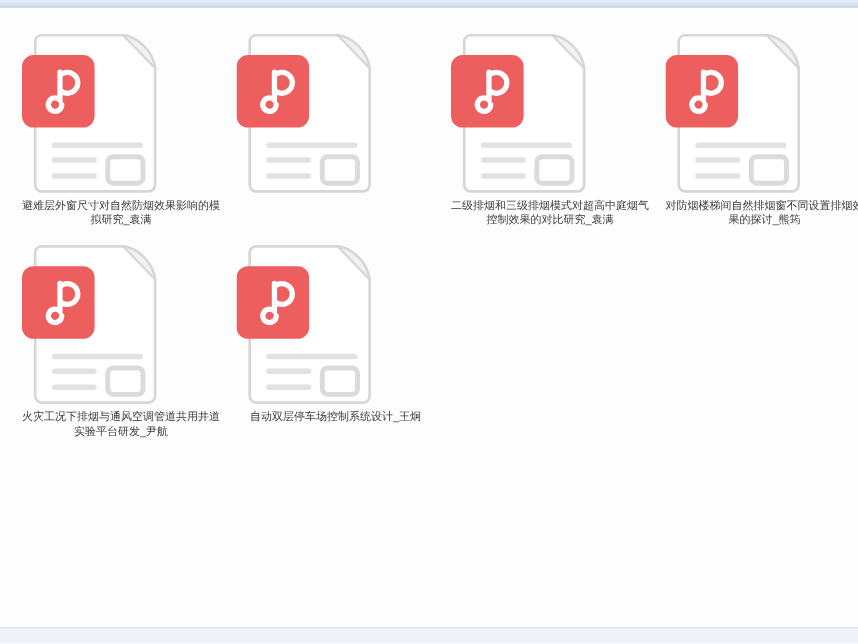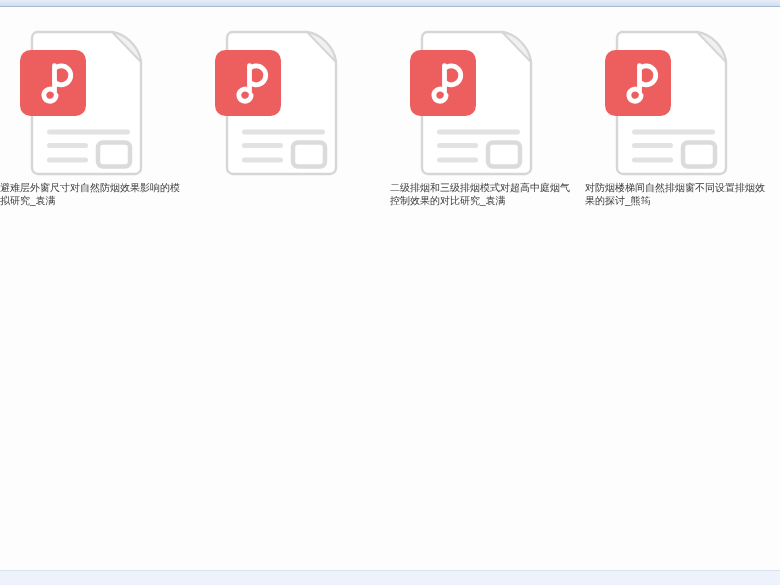--- a/index.html
+++ b/index.html
@@ -42,22 +42,24 @@
     margin: 16px 0 0 20px;
     width: 126px;
     height: 146px;
     line-height: 0;
   }
   .tile .file-label {
     margin-top: 5px;
     width: 180px;
     font-size: 10px;
     line-height: 13px;
+    text-align: center;
     color: #3a3a3a;
     word-break: break-all;
+    margin-left: 20px;
   }
   .status-bar {
     flex: 0 0 auto;
     height: 14px;
     background: #eef2fa;
     border-top: 1px solid #d9e2f0;
   }
   svg.fileicon { display: block; }
 </style>
 </head>
@@ -115,20 +117,36 @@
 
     <div class="tile">
       <div class="icon-wrap">
         <svg class="fileicon" viewBox="0 0 126 146" width="126" height="146">
             <use href="#pdficon"></use>
           </svg>
       </div>
       <div class="file-label">对防烟楼梯间自然排烟窗不同设置排烟效果的探讨_熊筠</div>
     </div>
 
+    <div class="tile">
+      <div class="icon-wrap">
+        <svg class="fileicon" viewBox="0 0 126 146" width="126" height="146">
+            <use href="#pdficon"></use>
+          </svg>
+      </div>
+      <div class="file-label">火灾工况下排烟与通风空调管道共用井道实验平台研发_尹航</div>
+    </div>
 
 
+    <div class="tile">
+      <div class="icon-wrap">
+        <svg class="fileicon" viewBox="0 0 126 146" width="126" height="146">
+            <use href="#pdficon"></use>
+          </svg>
+      </div>
+      <div class="file-label">自动双层停车场控制系统设计_王炯</div>
+    </div>
 
   </div>
 
   <div class="status-bar"></div>
 
 </div>
 
 </body></html>

